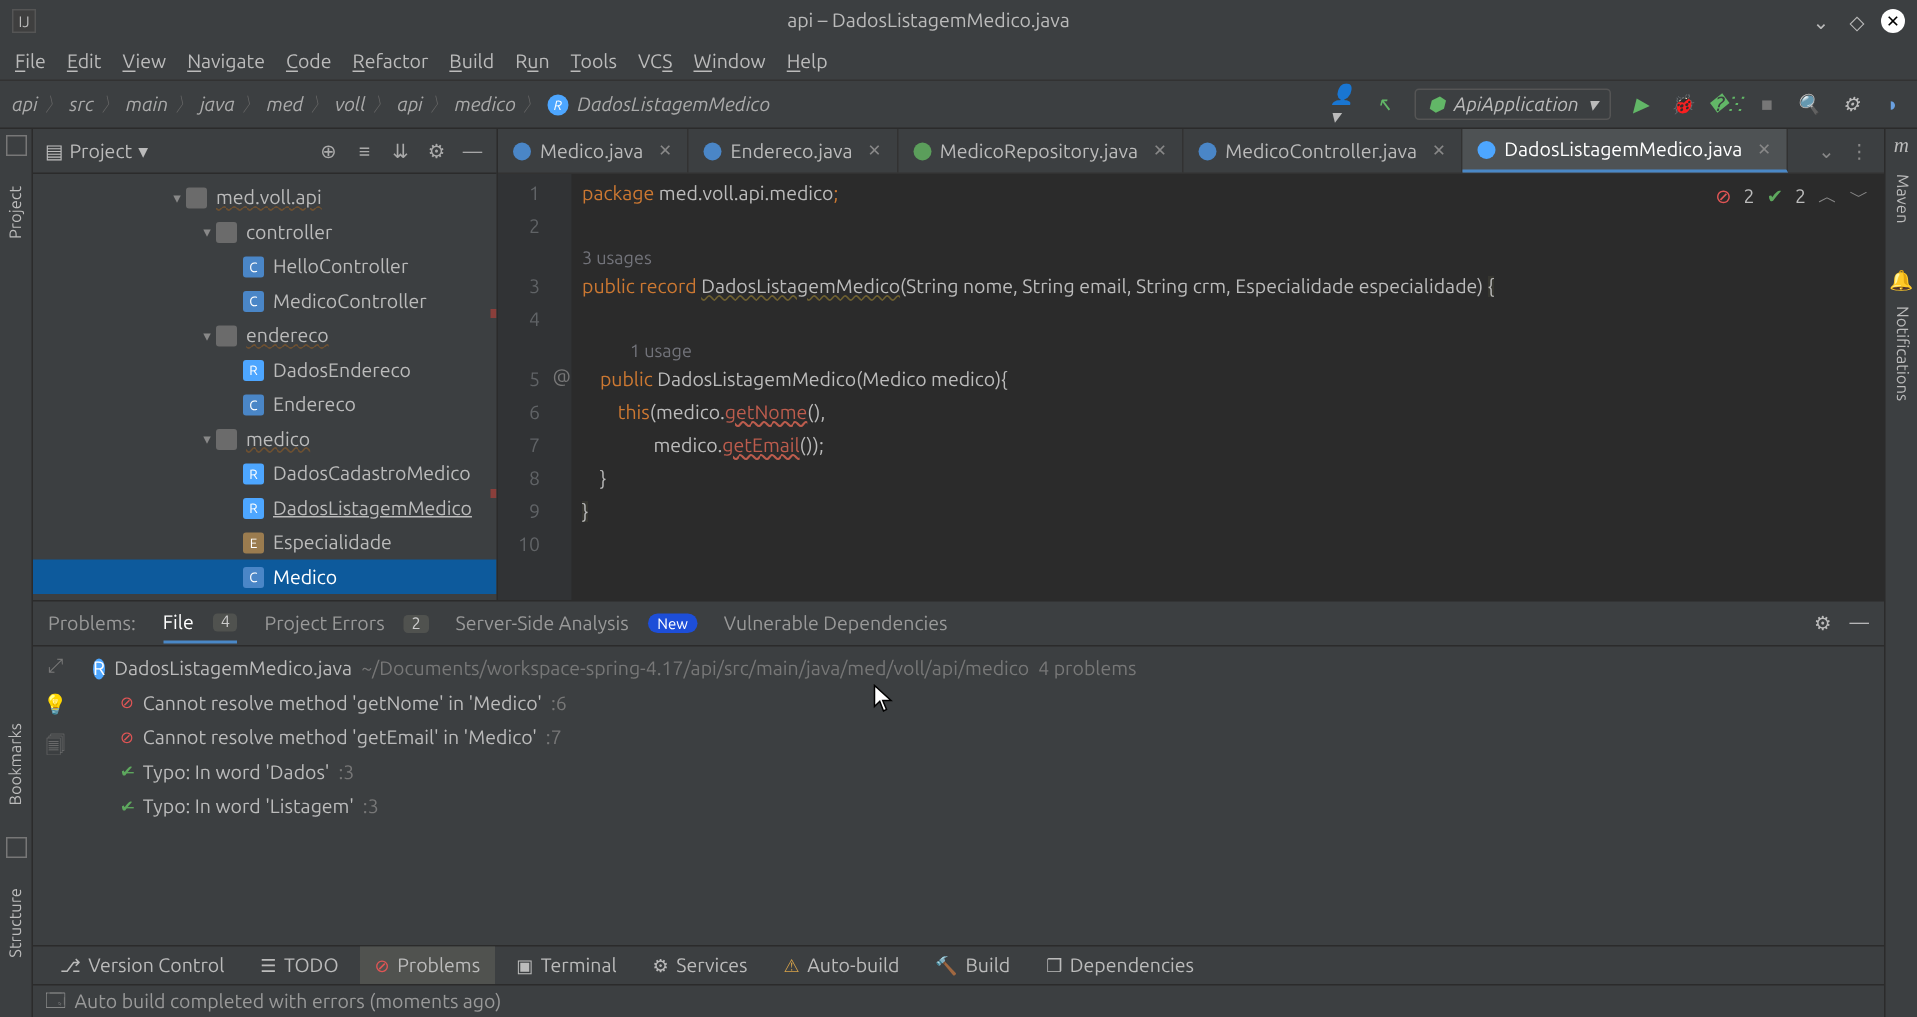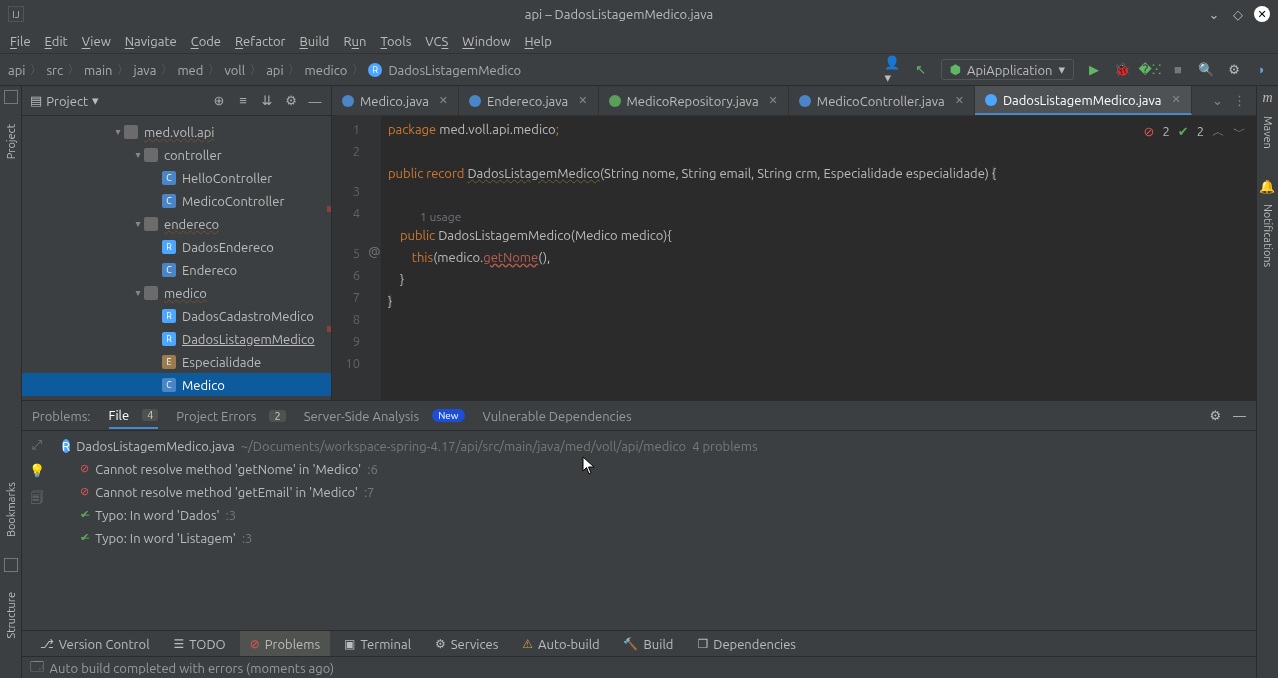--- a/index.html
+++ b/index.html
@@ -8,21 +8,21 @@
 .titlebar .ij { width:16px; height:16px; background:#3f3f3f; font-size:10px; display:flex; align-items:center; justify-content:center; margin-right:8px; border:1px solid #555;}
 .titlebar .title { flex:1; text-align:center; }
 .titlebar .winbtns { display:flex; gap:8px; }
 .titlebar .winbtns span { width:16px; height:16px; display:flex; align-items:center; justify-content:center; }
 .titlebar .winbtns .close { background:#fff; color:#000; border-radius:50%; font-size:11px; }
 
 .menubar { height:26px; background:#3c3f41; display:flex; align-items:center; padding:0 10px; gap:14px; border-bottom:1px solid #323232;}
 .menubar span { color:#bbb; }
 .menubar .ul { text-decoration:underline; text-underline-offset:2px; }
 
-.navbar { height:32px; background:#3c3f41; display:flex; align-items:center; padding:0 8px; border-bottom:1px solid #2b2b2b; }
+.navbar { height:32px; background:#3c3f41; display:flex; align-items:center; padding:0 8px; border-bottom:1px solid #2b2b2b;font-style:italic; }
 .breadcrumb { display:flex; align-items:center; gap:4px; color:#aaa; }
 .breadcrumb .sep { color:#666; }
 .breadcrumb .ricon { width:14px; height:14px; border-radius:50%; background:#4da6ff; display:inline-flex; align-items:center; justify-content:center; font-size:9px; color:#fff; margin-right:2px; }
 .navbar .right { margin-left:auto; display:flex; align-items:center; gap:12px; }
 .runconfig { background:#3c3f41; border:1px solid #555; padding:2px 8px; border-radius:3px; display:flex; align-items:center; gap:6px; }
 .navicon { width:16px; height:16px; display:flex; align-items:center; justify-content:center; }
 
 .middle { flex:1; display:flex; min-height:0; }
 .sidetab { width:22px; background:#3c3f41; border-right:1px solid #2b2b2b; display:flex; flex-direction:column; align-items:center; padding-top:4px; gap:20px; }
 .sidetab .vert { writing-mode:vertical-rl; transform:rotate(180deg); font-size:11px; color:#bbb; }
@@ -319,25 +319,27 @@
               <div>@</div>
               <div></div>
               <div></div>
               <div></div>
               <div></div>
               <div></div>
           </div>
           <div class="codetext">
             <div><span class="kw">package </span><span>med.voll.api.medico</span><span class="kw">;</span></div>
             <div></div>
+            <div class="usages" style="height:18px">3 usages</div>
             <div><span class="kw">public </span><span class="kw">record </span><span class="wavy" style="text-decoration-color:#6e6030">DadosListagemMedico</span><span>(String nome, String email, String crm, Especialidade especialidade) </span><span class="hl">{</span></div>
             <div></div>
             <div class="usages" style="height:18px;padding-left:32px">1 usage</div>
             <div>    <span class="kw">public </span><span>DadosListagemMedico</span><span>(Medico medico){</span></div>
             <div>        <span class="kw">this</span><span>(medico.</span><span class="err errsq">getNome</span><span>(),</span></div>
+            <div>                <span>medico.</span><span class="err errsq">getEmail</span><span>());</span></div>
             <div>    <span>}</span></div>
             <div><span class="hl">}</span></div>
             <div></div>
             <div class="inspect">
               <span class="red">⊘</span><span>2</span>
               <span class="yel">✔</span><span>2</span>
               <span class="ctl">︿</span>
               <span class="ctl">﹀</span>
             </div>
           </div>

